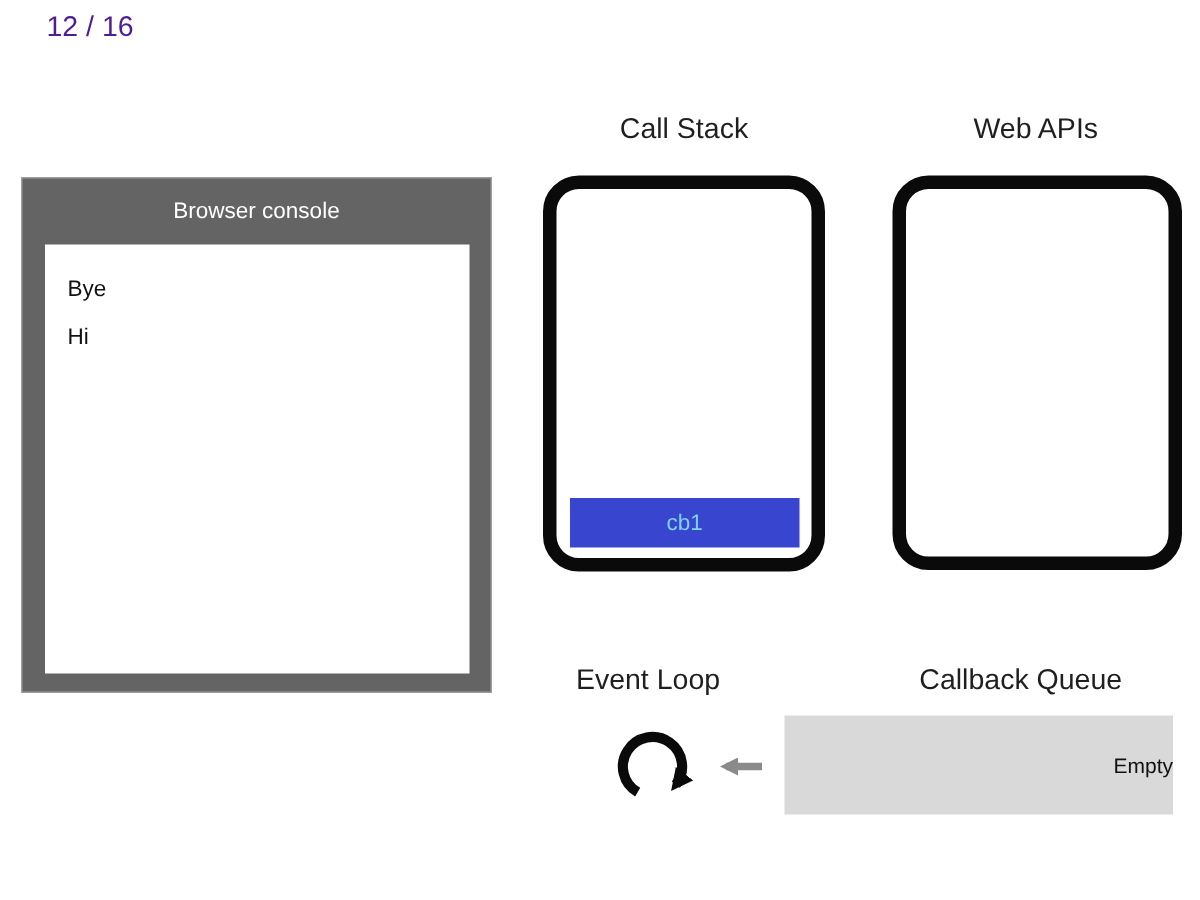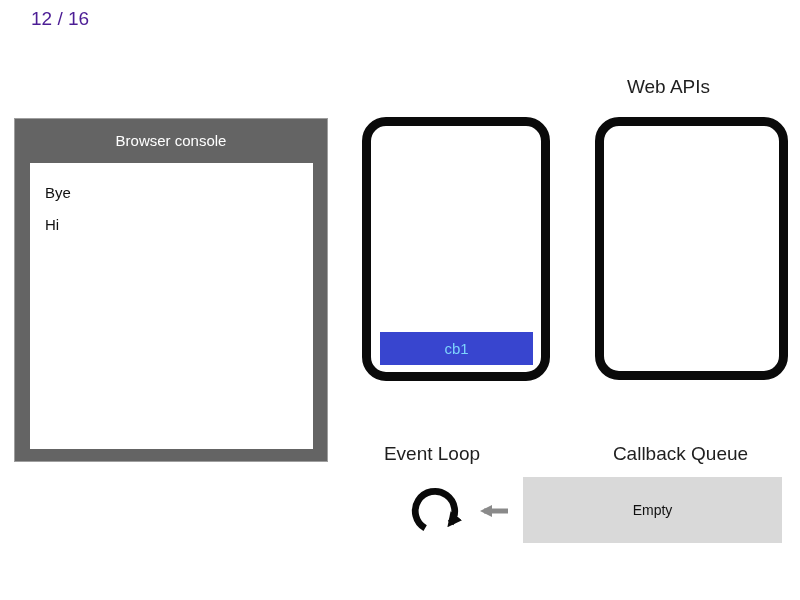--- a/index.html
+++ b/index.html
@@ -15,36 +15,36 @@
   
   .console{left:14px;top:118px;width:314px;height:344px;background:#646464;border:1px solid #9e9e9e;box-sizing:border-box;}
   .console-header{height:47px;line-height:44px;text-align:center;color:#ffffff;font-size:15px;}
   .console-panel{position:absolute;left:15px;top:44px;right:14px;bottom:12px;background:#ffffff;}
   .console-line{padding-left:15px;font-size:15px;color:#111;height:32px;line-height:32px;}
   .console-panel .console-line:first-child{margin-top:14px;}
 
   
   .box-title{font-size:19px;color:#1f1f1f;text-align:center;}
   .title-callstack{left:362px;top:76px;width:188px;}
-  .title-webapis{left:572px;top:76px;width:193px;}
+  .title-webapis{left:594px;top:76px;width:193px;}
   .title-eventloop{left:362px;top:443px;width:140px;}
   .title-cbqueue{left:551px;top:443px;width:259px;}
 
   
   .device-box{border:9px solid #0a0a0a;border-radius:24px;background:#ffffff;box-sizing:border-box;}
   .callstack-box{left:362px;top:117px;width:188px;height:264px;}
   .webapis-box{left:595px;top:117px;width:193px;height:263px;}
 
   
   .stack-frame{left:380px;top:332px;width:153px;height:33px;background:#3845cf;color:#7dd3fc;
     font-size:15px;text-align:center;line-height:33px;}
 
   
   .queue-box{left:523px;top:477px;width:259px;height:66px;background:#d9d9d9;
-    display:flex;align-items:center;justify-content:center;}
+    display:flex;align-items:center;justify-content:flex-end;}
   .queue-status{font-size:14px;color:#111;}
 
   
   .loop-icon{left:408px;top:484px;}
   .left-arrow{left:474px;top:501px;}
 </style>
 </head>
 <body>
 
 <div style="width:800px;height:600px;position:relative;">
@@ -52,20 +52,21 @@
   <div class="abs slide-counter">12 / 16</div>
 
   <div class="abs console">
     <div class="console-header">Browser console</div>
     <div class="console-panel">
       <div class="console-line">Bye</div>
       <div class="console-line">Hi</div>
     </div>
   </div>
 
+  <div class="abs box-title title-callstack">Call Stack</div>
   <div class="abs device-box callstack-box"></div>
   <div class="abs stack-frame">cb1</div>
 
   <div class="abs box-title title-webapis">Web APIs</div>
   <div class="abs device-box webapis-box"></div>
 
   <div class="abs box-title title-eventloop">Event Loop</div>
   <div class="abs loop-icon">
     <svg width="54" height="54" viewBox="0 0 52 52">
       <defs>

